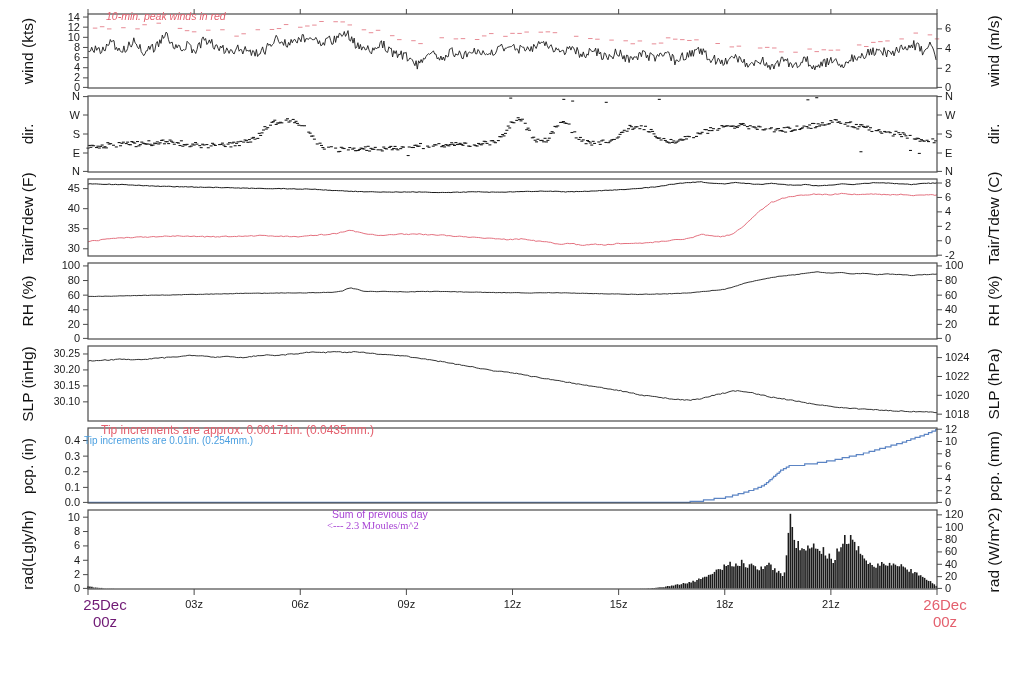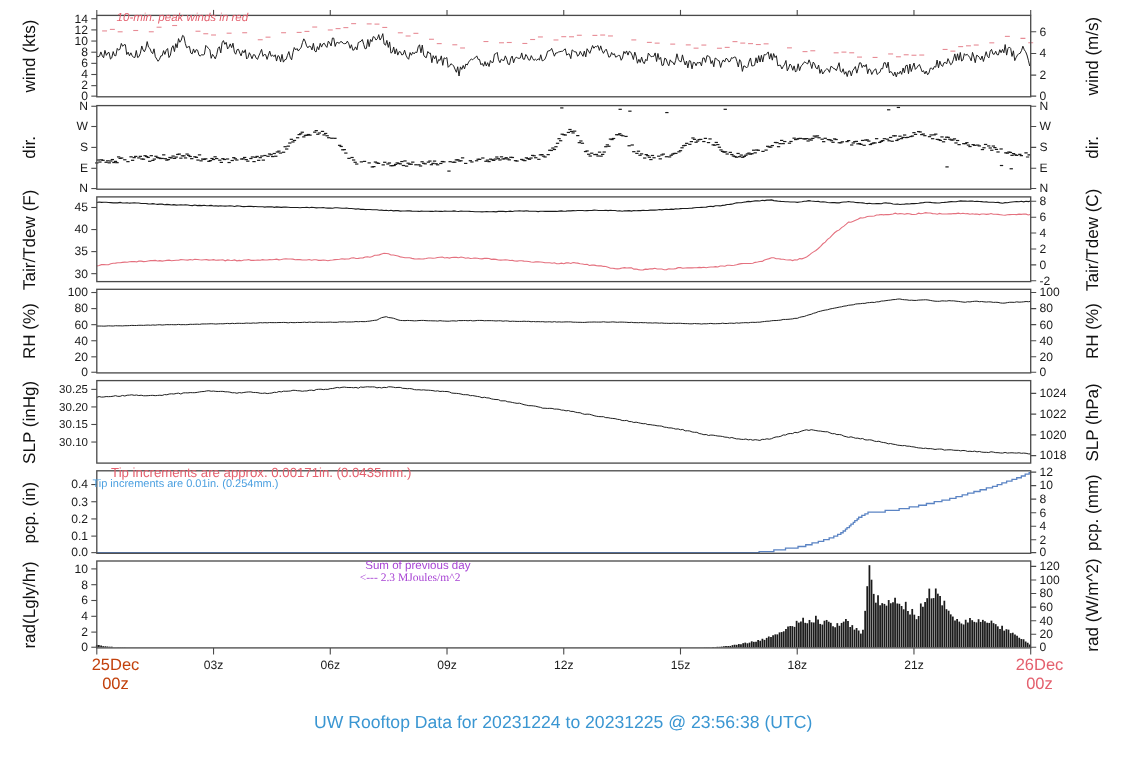--- a/index.html
+++ b/index.html
@@ -1042,23 +1042,22 @@
       <div class="ann" style="left: 101px; top: 425px; color: rgb(228, 96, 110); font-size: 12px;">Tip increments are approx. 0.00171in. (0.0435mm.)</div>
       <div class="ann" style="left: 84px; top: 435px; color: rgb(74, 159, 224); font-size: 10px;">Tip increments are 0.01in. (0.254mm.)</div>
       <div class="vlabel" style="left: 28px; top: 465.5px;">pcp. (in)</div>
       <div class="vlabel" style="left: 994px; top: 465.5px;">pcp. (mm)</div>
       <div class="ann" style="left: 332px; top: 509px; color: rgb(168, 68, 212); text-align: right;">Sum of previous day</div>
       <div class="ann" style="left: 327px; top: 520px; color: rgb(168, 68, 212); font-family: Liberation Serif, serif;">&lt;--- 2.3 MJoules/m^2</div>
       <div class="vlabel" style="left: 28px; top: 549.5px;">rad(Lgly/hr)</div>
       <div class="vlabel" style="left: 994px; top: 549.5px;">rad (W/m^2)</div>
     </div>
 
-  <div class="xdate" id="date-start" style="left: 60px; top: 596px; color: #c2410c;">
+  <div class="xdate" id="date-start" style="left: 60px; top: 596px; color: #701a75;">
     <div>25Dec</div>
     <div>00z</div>
   </div>
   <div class="xdate" id="date-end" style="left: 900px; top: 596px; color: rgb(228, 96, 110);">
     <div>26Dec</div>
     <div>00z</div>
   </div>
 
-  <div class="title" style="color: rgb(58, 150, 210);">UW Rooftop Data for 20231224  to  20231225 @ 23:56:38  (UTC)</div>
 </div>
 
 </body></html>

